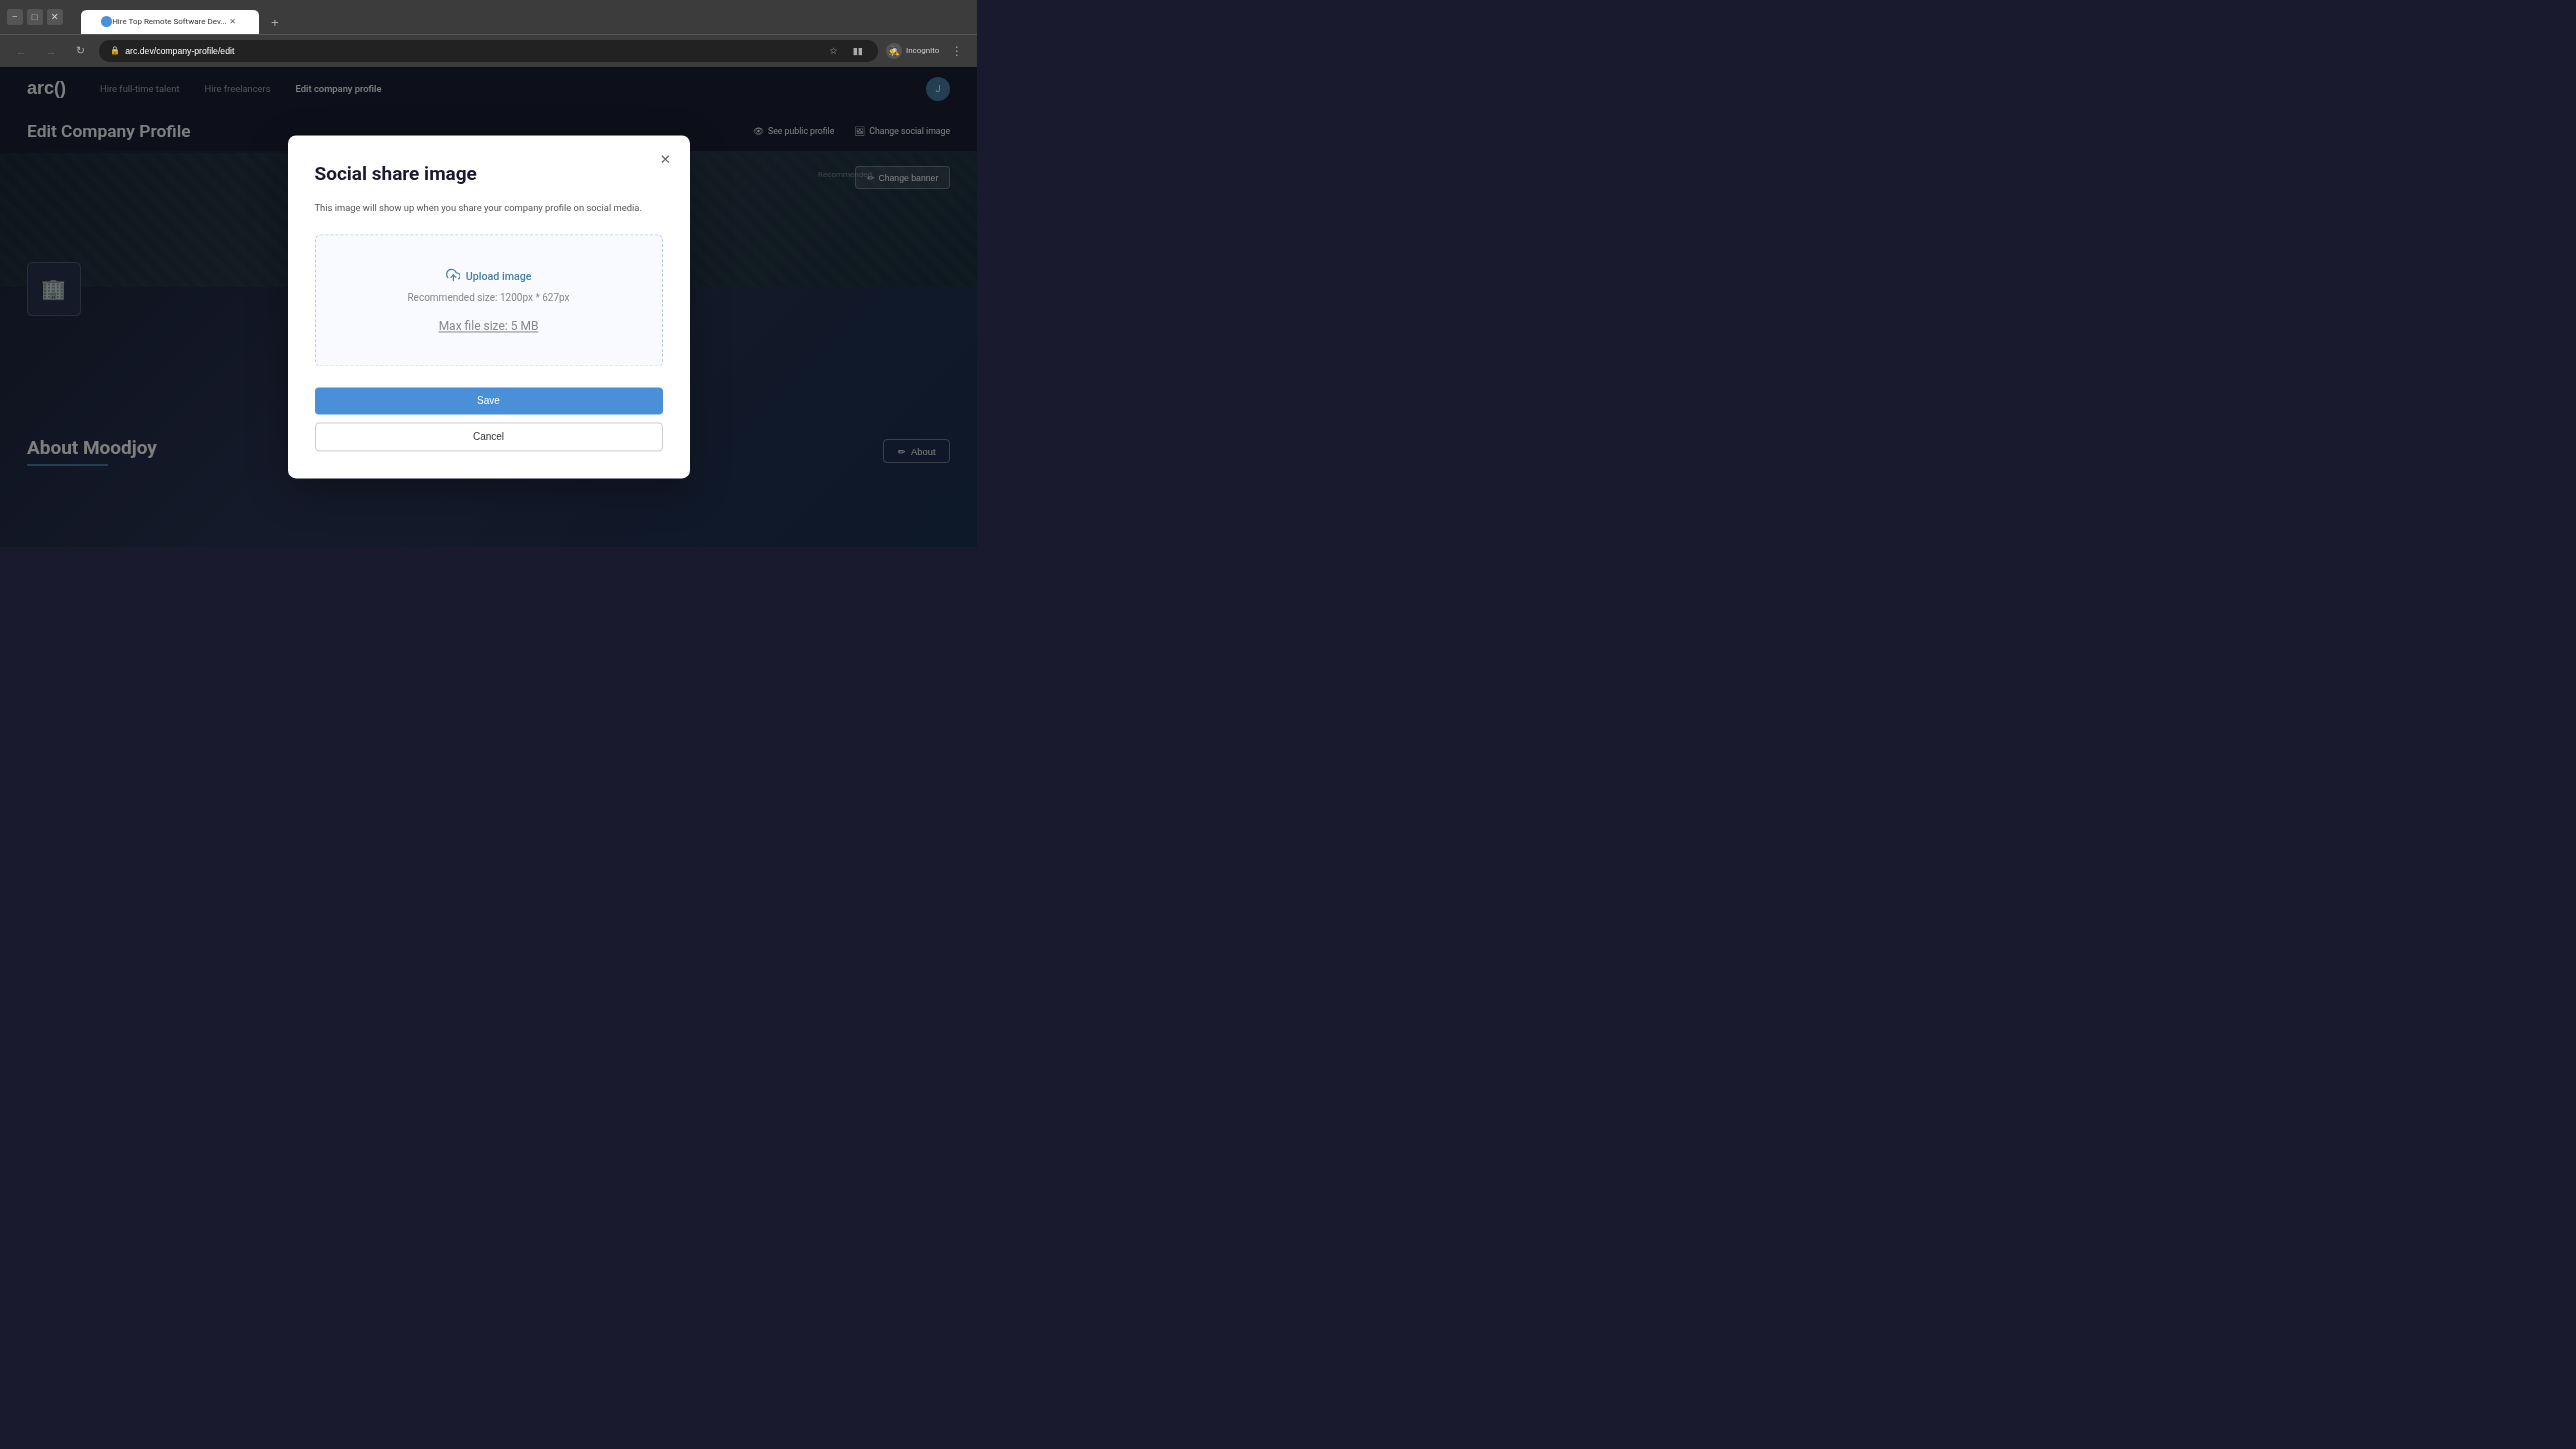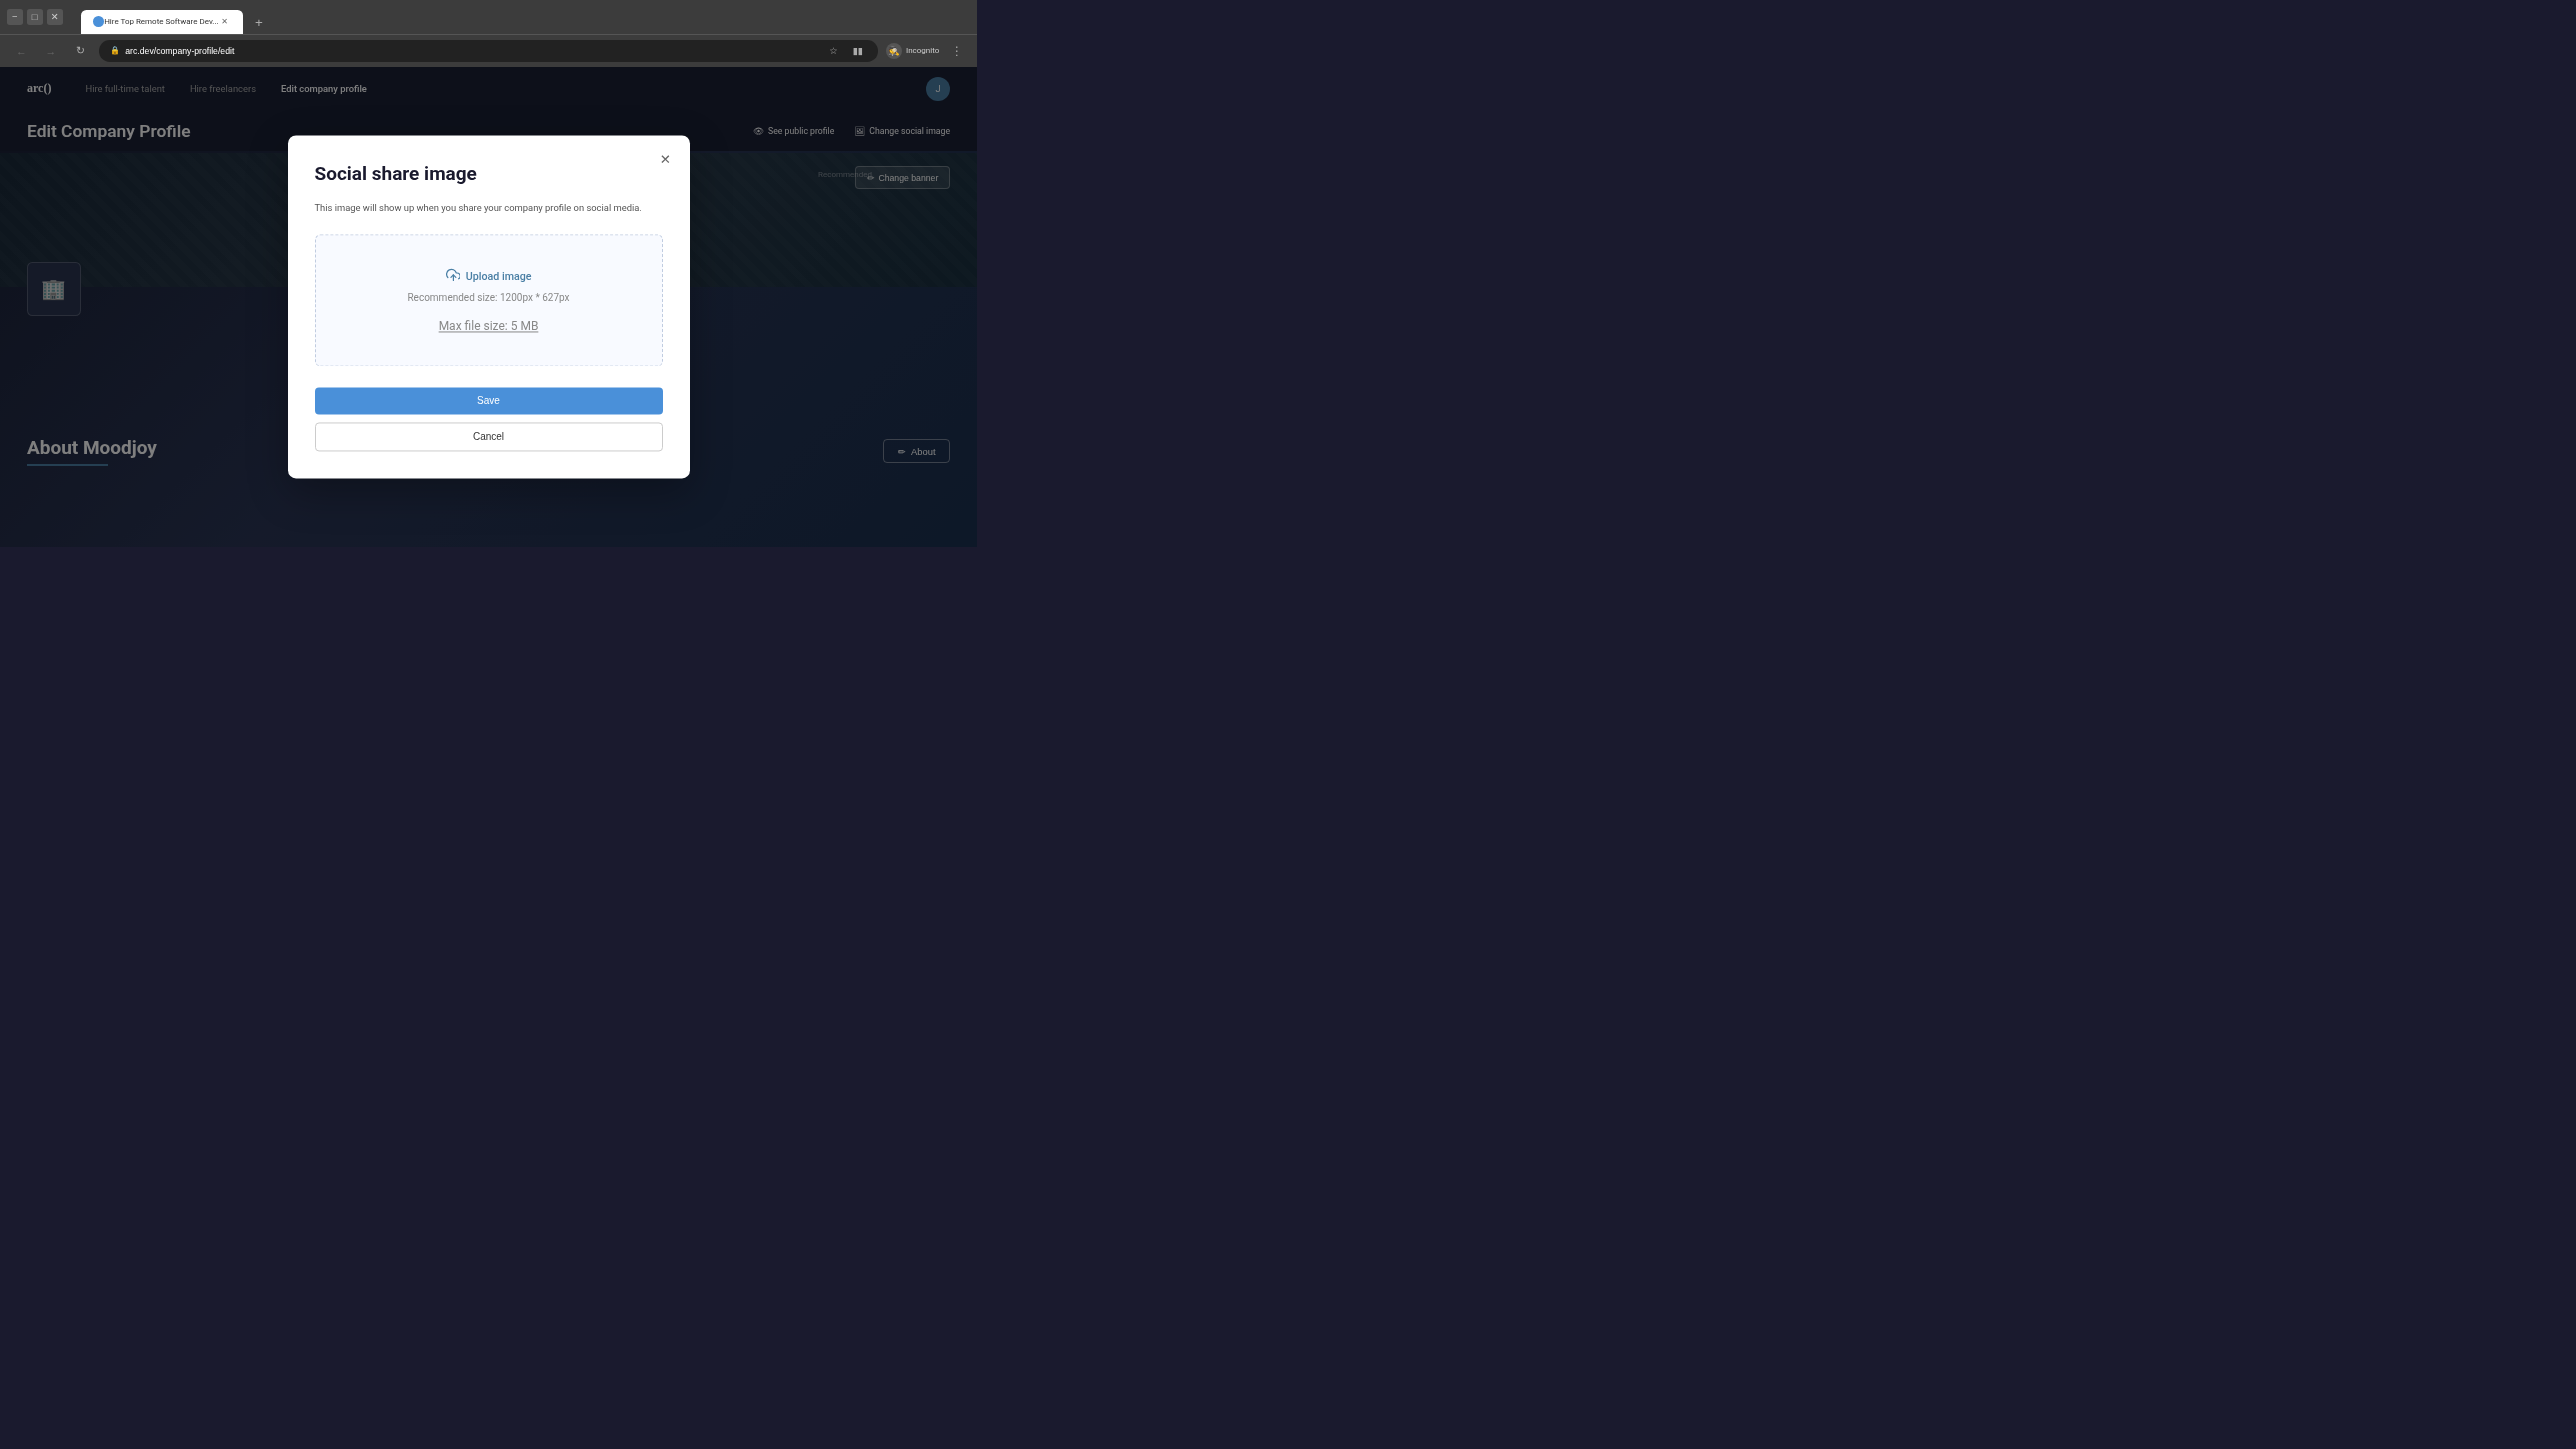--- a/index.html
+++ b/index.html
@@ -59,21 +59,21 @@
     .tab-bar {
       display: flex;
       align-items: flex-end;
       height: 100%;
       padding: 0 6.7px;
     }
 
     .tab {
       background: #ffffff;
       border-radius: 5.4px 5.4px 0 0;
-      padding: 0 12px;
+      padding: 0 20px;
       height: 24px;
       display: flex;
       align-items: center;
       gap: 0;
       font-size: 8.7px;
       color: #333;
       min-width: 134px;
       max-width: 201px;
       position: relative;
     }
@@ -242,22 +242,22 @@
       background: #1a2035;
       height: 43px;
       display: flex;
       align-items: center;
       padding: 0 27px;
       position: relative;
       z-index: 10;
     }
 
     .app-logo {
-      font-family: Liberation Serif, serif;
-      font-size: 12px;
+      font-family: Liberation Sans, sans-serif;
+      font-size: 18px;
       font-weight: bold;
       color: #fff;
       margin-right: 34px;
     }
 
     .app-nav-links {
       display: flex;
       gap: 25px;
       flex: 1;
     }

